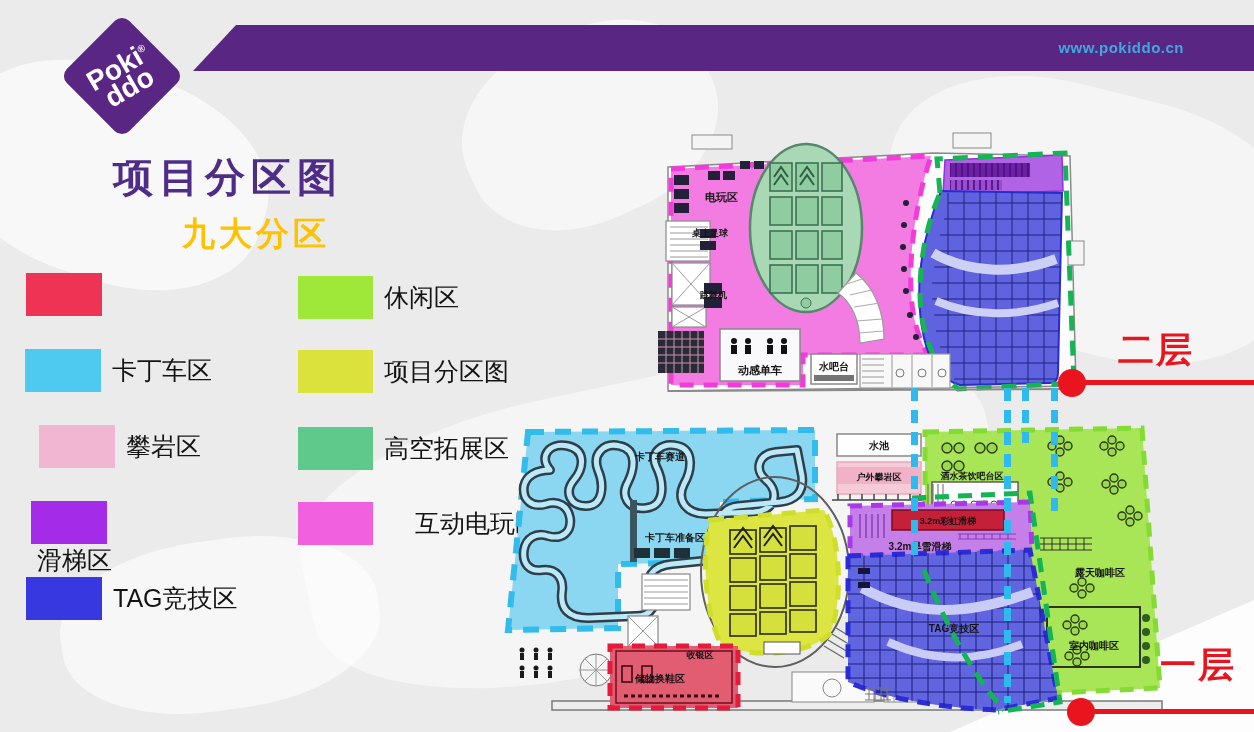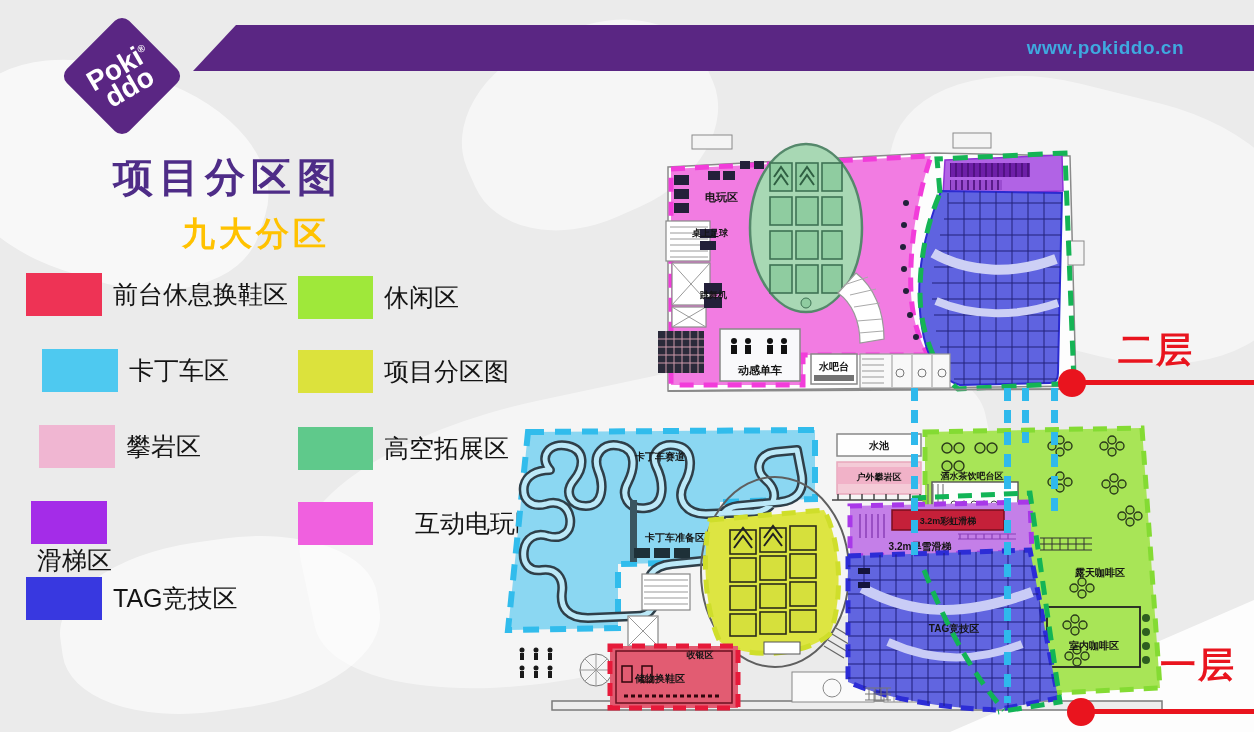--- a/index.html
+++ b/index.html
@@ -3,21 +3,21 @@
 <meta charset="utf-8">
 <style>
   html,body{margin:0;padding:0;}
   body{font-family:"Liberation Sans","DejaVu Sans",sans-serif;}
   .slide{position:relative;width:1254px;height:732px;background:#ebebeb;overflow:hidden;}
   .blob{position:absolute;background:#ffffff;}
   
   .topbar{position:absolute;left:0;top:25px;width:1254px;height:46px;
     clip-path:polygon(236px 0,1254px 0,1254px 100%,193px 100%);}
   .website{position:absolute;top:25px;right:70px;height:46px;line-height:46px;
-    font-size:19px;font-weight:bold;letter-spacing:.5px;}
+    font-size:15px;font-weight:bold;letter-spacing:.5px;}
   .logo-diamond{position:absolute;left:78px;top:32px;width:88px;height:88px;
     transform:rotate(45deg);border-radius:10px;}
   .logo-text{position:absolute;left:58px;top:28px;width:132px;height:100px;
     display:flex;flex-direction:column;align-items:center;justify-content:center;
     transform:rotate(-30deg);color:#fff;font-weight:bold;font-size:28px;line-height:.82;}
   .logo-text .reg{font-size:10px;vertical-align:super;}
   
   .title{position:absolute;left:113px;top:150px;font-size:40px;font-weight:bold;letter-spacing:6px;}
   .subtitle{position:absolute;left:113px;top:212px;width:286px;text-align:center;
     font-size:33px;font-weight:bold;letter-spacing:4px;}
@@ -53,23 +53,22 @@
   <div class="logo-text">
     <span><span>Poki</span><span class="reg">®</span></span>
     <span>ddo</span>
   </div>
 
   <div class="title" style="color: rgb(78, 44, 135);">项目分区图</div>
   <div class="subtitle" style="color: rgb(255, 194, 0);">九大分区</div>
 
   <div class="legend-row" style="left:26px;top:273px;">
     <div class="swatch" style="background-color: rgb(238, 51, 85);"></div>
-    <div class="legend-label">前台休息换鞋区</div>
-  </div>
-  <div class="legend-row" style="left:42px;top:349px;">
+  </div>
+  <div class="legend-row" style="left:25px;top:349px;">
     <div class="swatch" style="background-color: rgb(78, 201, 240);"></div>
     <div class="legend-label">卡丁车区</div>
   </div>
   <div class="legend-row" style="left:26px;top:425px;padding-left:13px;">
     <div class="swatch" style="background-color: rgb(240, 182, 210);"></div>
     <div class="legend-label">攀岩区</div>
   </div>
   <div class="legend-row" style="left:26px;top:501px;flex-direction:column;">
     <div class="swatch" style="background-color: rgb(164, 44, 232);"></div>
     <div class="legend-label">滑梯区</div>

